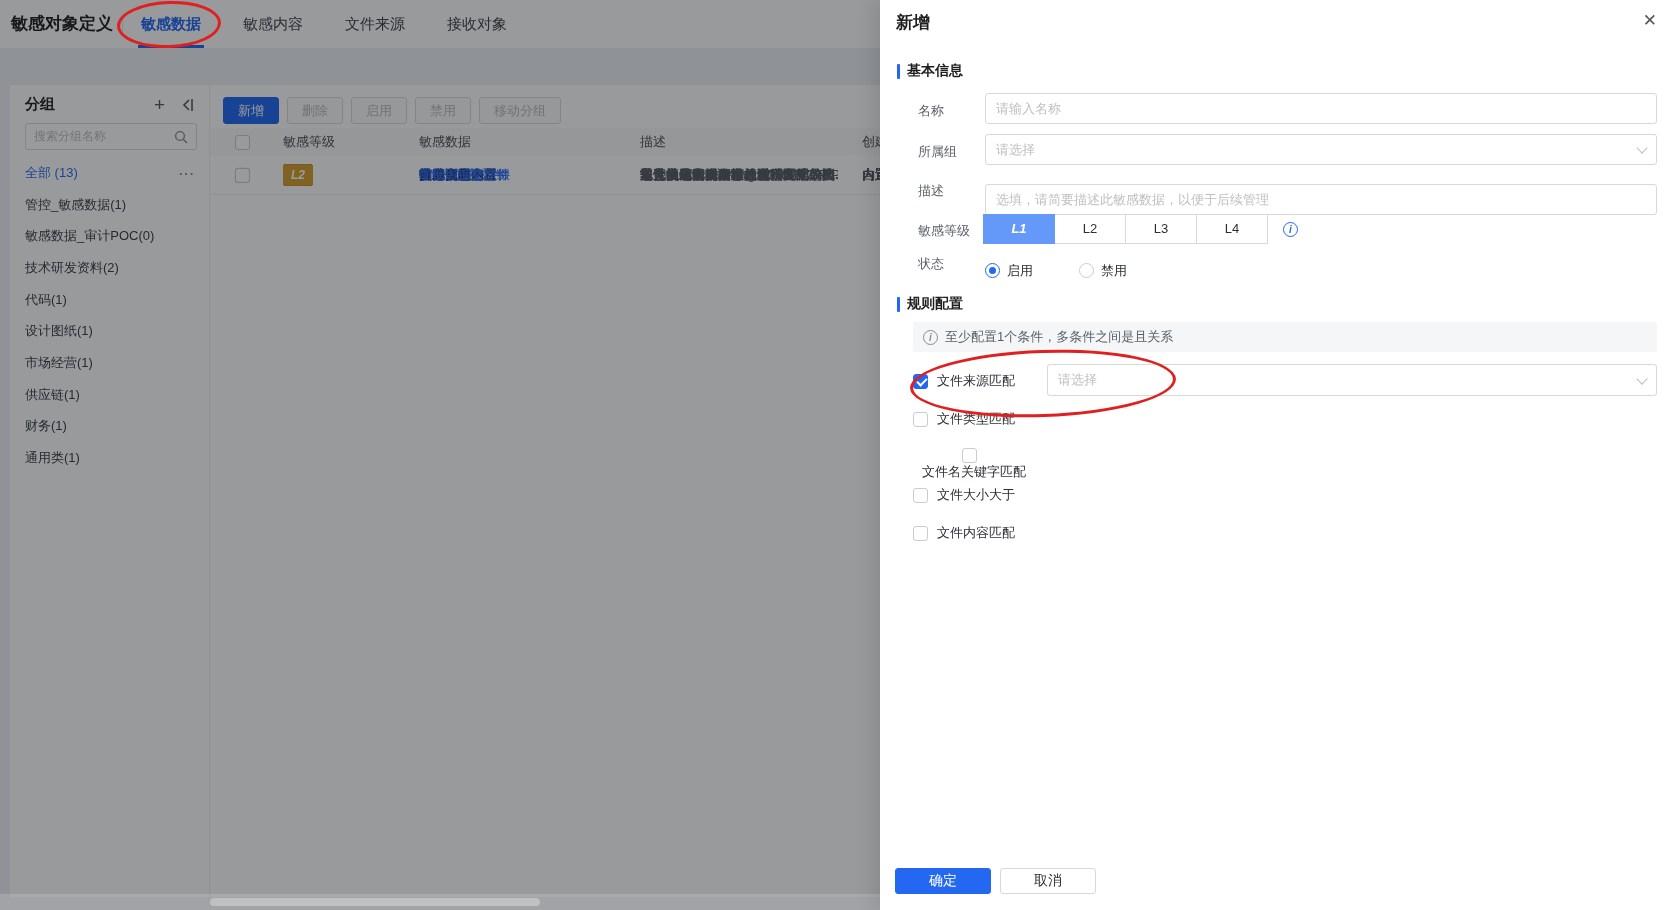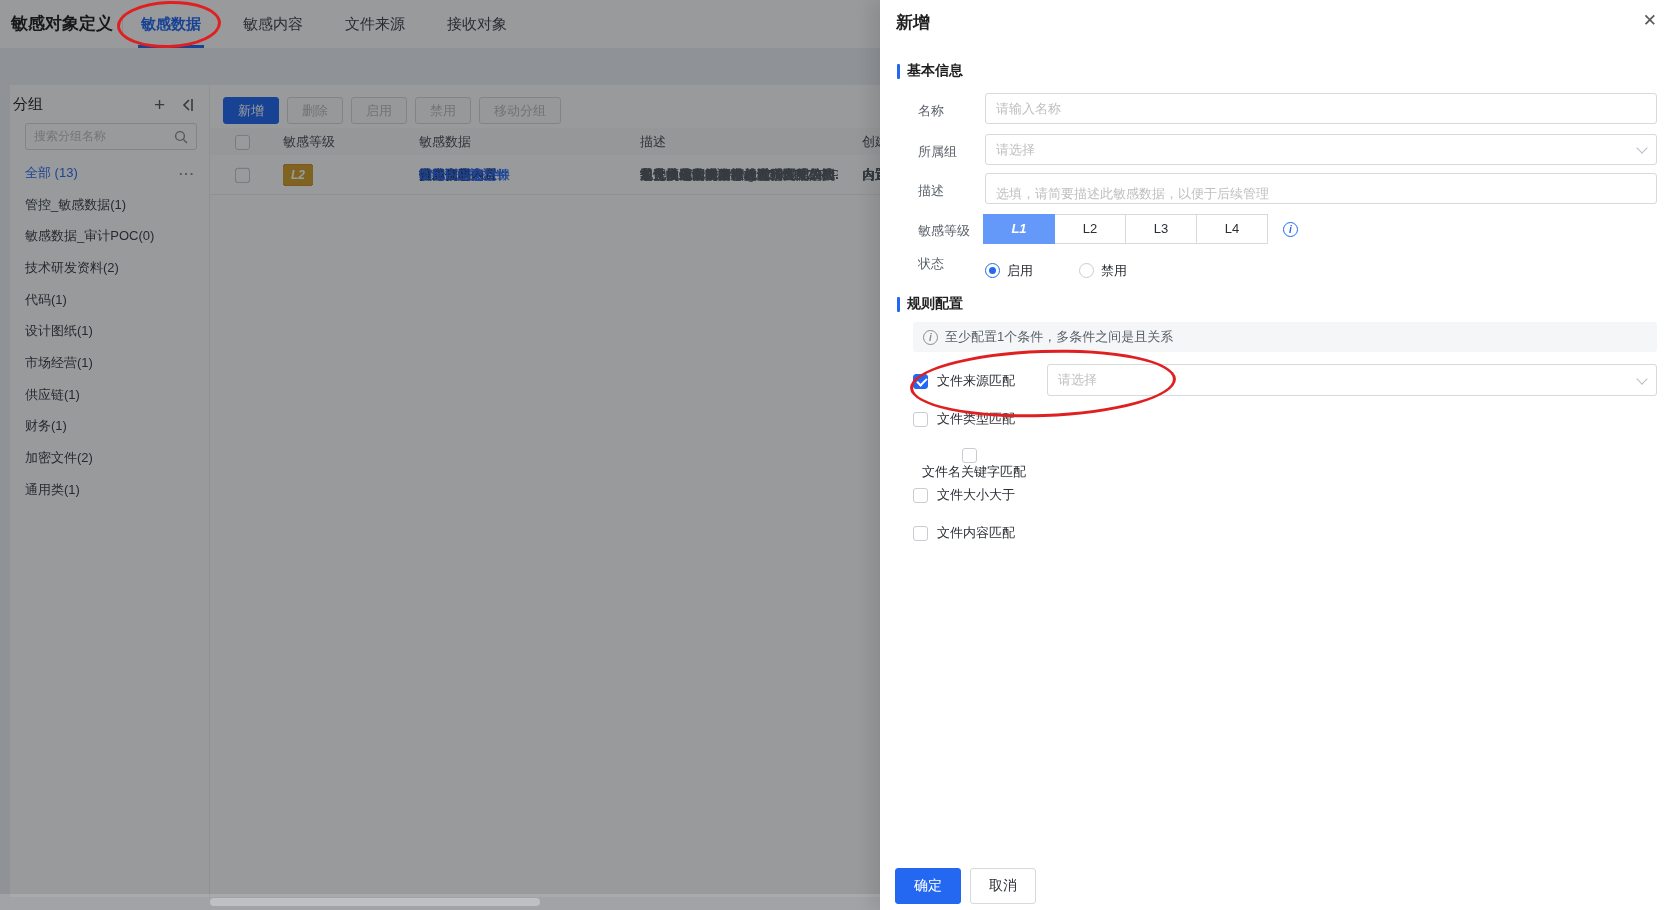--- a/index.html
+++ b/index.html
@@ -19,21 +19,21 @@
   .subtitle{position:absolute;left:0;top:48px;width:100%;height:28px;background:#fafbfc;border-top:1px solid #eef0f2;
             display:flex;align-items:center;padding-left:11px;font-size:13px;color:#7a7f87;}
   .help-icon{display:inline-block;width:14px;height:14px;border-radius:50%;background:#9aa0a8;color:#fafbfc;
              font-size:10px;font-weight:bold;text-align:center;line-height:14px;margin:0 5px 0 8px;}
   .help-link{color:#595f68;}
 
   
   .panel{position:absolute;left:10px;top:85px;width:1669px;height:812px;background:#fff;}
   
   .sidebar{position:absolute;left:0;top:0;width:200px;height:100%;border-right:1px solid #eef0f2;}
-  .sidebar-title{position:absolute;left:3px;top:10px;font-size:15px;font-weight:normal;color:#1f1f1f;}
+  .sidebar-title{position:absolute;left:15px;top:10px;font-size:15px;font-weight:bold;color:#1f1f1f;}
   .side-icon{position:absolute;top:12px;color:#595959;cursor:pointer;}
   .icon-plus{left:144px;font-size:19px;line-height:16px;}
   .icon-collapse{left:170px;}
   .search-box{position:absolute;left:15px;top:38px;width:172px;height:27px;border:1px solid #d9d9d9;border-radius:3px;
               display:flex;align-items:center;padding:0 8px;background:#fff;}
   .search-box .ph{flex:1;font-size:12px;color:#bfbfbf;white-space:nowrap;overflow:hidden;}
   .group-list{position:absolute;left:0;top:72px;width:100%;list-style:none;margin:0;padding:0;}
   .group-item{position:relative;height:31.7px;display:flex;align-items:center;padding-left:15px;font-size:13px;color:#3a3f46;cursor:pointer;}
   .group-item.active{color:#2f6bf2;}
   .more-dots{position:absolute;right:14px;top:50%;transform:translateY(-50%);color:#8c8c8c;font-weight:bold;letter-spacing:1px;}
@@ -79,21 +79,21 @@
   .radio{display:inline-block;width:15px;height:15px;border:1px solid #c9ccd1;border-radius:50%;background:#fff;position:relative;vertical-align:-3px;cursor:pointer;}
   .radio.sel{border-color:#2468f2;}
   .radio.sel::after{content:"";position:absolute;left:3px;top:3px;width:7px;height:7px;border-radius:50%;background:#2468f2;}
   .radio-label{font-size:13px;color:#2b2f36;margin-left:7px;}
   .banner{position:absolute;left:33px;top:322px;width:744px;height:30px;background:#f5f6f7;border-radius:3px;
           display:flex;align-items:center;padding:0 10px;font-size:13px;color:#595f68;gap:7px;}
   .rule-row{position:absolute;left:33px;display:flex;align-items:center;}
   .rule-label{font-size:13px;color:#2b2f36;margin-left:9px;white-space:nowrap;}
   .rule-select{position:absolute;left:167px;top:364px;width:610px;height:32px;border:1px solid #d9d9d9;border-radius:3px;
                display:flex;align-items:center;padding:0 10px;font-size:13px;color:#bfbfbf;}
-  .btn{height:36px;border-radius:3px;font-size:14px;cursor:pointer;border:1px solid #d9d9d9;background:#fff;color:#2b2f36;padding:0 18px;}
+  .btn{height:26px;border-radius:3px;font-size:14px;cursor:pointer;border:1px solid #d9d9d9;background:#fff;color:#2b2f36;padding:0 33px;}
   .btn.primary{background:#2468f2;border-color:#2468f2;color:#fff;}
   .footer{position:absolute;left:15px;top:868px;display:flex;gap:9px;}
 
   
   .ellipse{position:absolute;border:3.5px solid #e02020;border-radius:50%;z-index:40;pointer-events:none;}
   .ellipse-tab{left:117px;top:1px;width:104px;height:47px;transform:rotate(-2deg);}
   .ellipse-rule{left:910px;top:350px;width:266px;height:67px;transform:rotate(-2deg);}
 
   svg{display:block;}
 </style>
@@ -137,21 +137,20 @@
       <ul class="group-list" id="group-list">
           <li class="group-item active">全部 (13)<span class="more-dots">···</span></li>
           <li class="group-item">管控_敏感数据(1)</li>
           <li class="group-item">敏感数据_审计POC(0)</li>
           <li class="group-item">技术研发资料(2)</li>
           <li class="group-item">代码(1)</li>
           <li class="group-item">设计图纸(1)</li>
           <li class="group-item">市场经营(1)</li>
           <li class="group-item">供应链(1)</li>
           <li class="group-item">财务(1)</li>
-          <li class="group-item">加密文件(2)</li>
           <li class="group-item">通用类(1)</li>
         </ul>
     </div>
 
     <div class="region">
       <div class="toolbar" id="toolbar">
           <button class="tbtn primary">新增</button>
           <button class="tbtn">删除</button>
           <button class="tbtn">启用</button>
           <button class="tbtn">禁用</button>
@@ -278,21 +277,21 @@
       <span>请输入名称</span>
     </div>
 
     <div class="f-label" style="top:143px;">所属组</div>
     <div class="f-input" style="top:134px;">
       <span>请选择</span>
       <span class="chev"></span>
     </div>
 
     <div class="f-label" style="top:182px;">描述</div>
-    <div class="f-input" style="top:173px;align-items:flex-end;">
+    <div class="f-input" style="top:184px;">
       <span>选填，请简要描述此敏感数据，以便于后续管理</span>
     </div>
 
     <div class="f-label" style="top:222px;">敏感等级</div>
     <div class="seg" id="level-seg">
         <div class="seg-btn active">L1</div>
         <div class="seg-btn">L2</div>
         <div class="seg-btn">L3</div>
         <div class="seg-btn">L4</div>
       </div>

